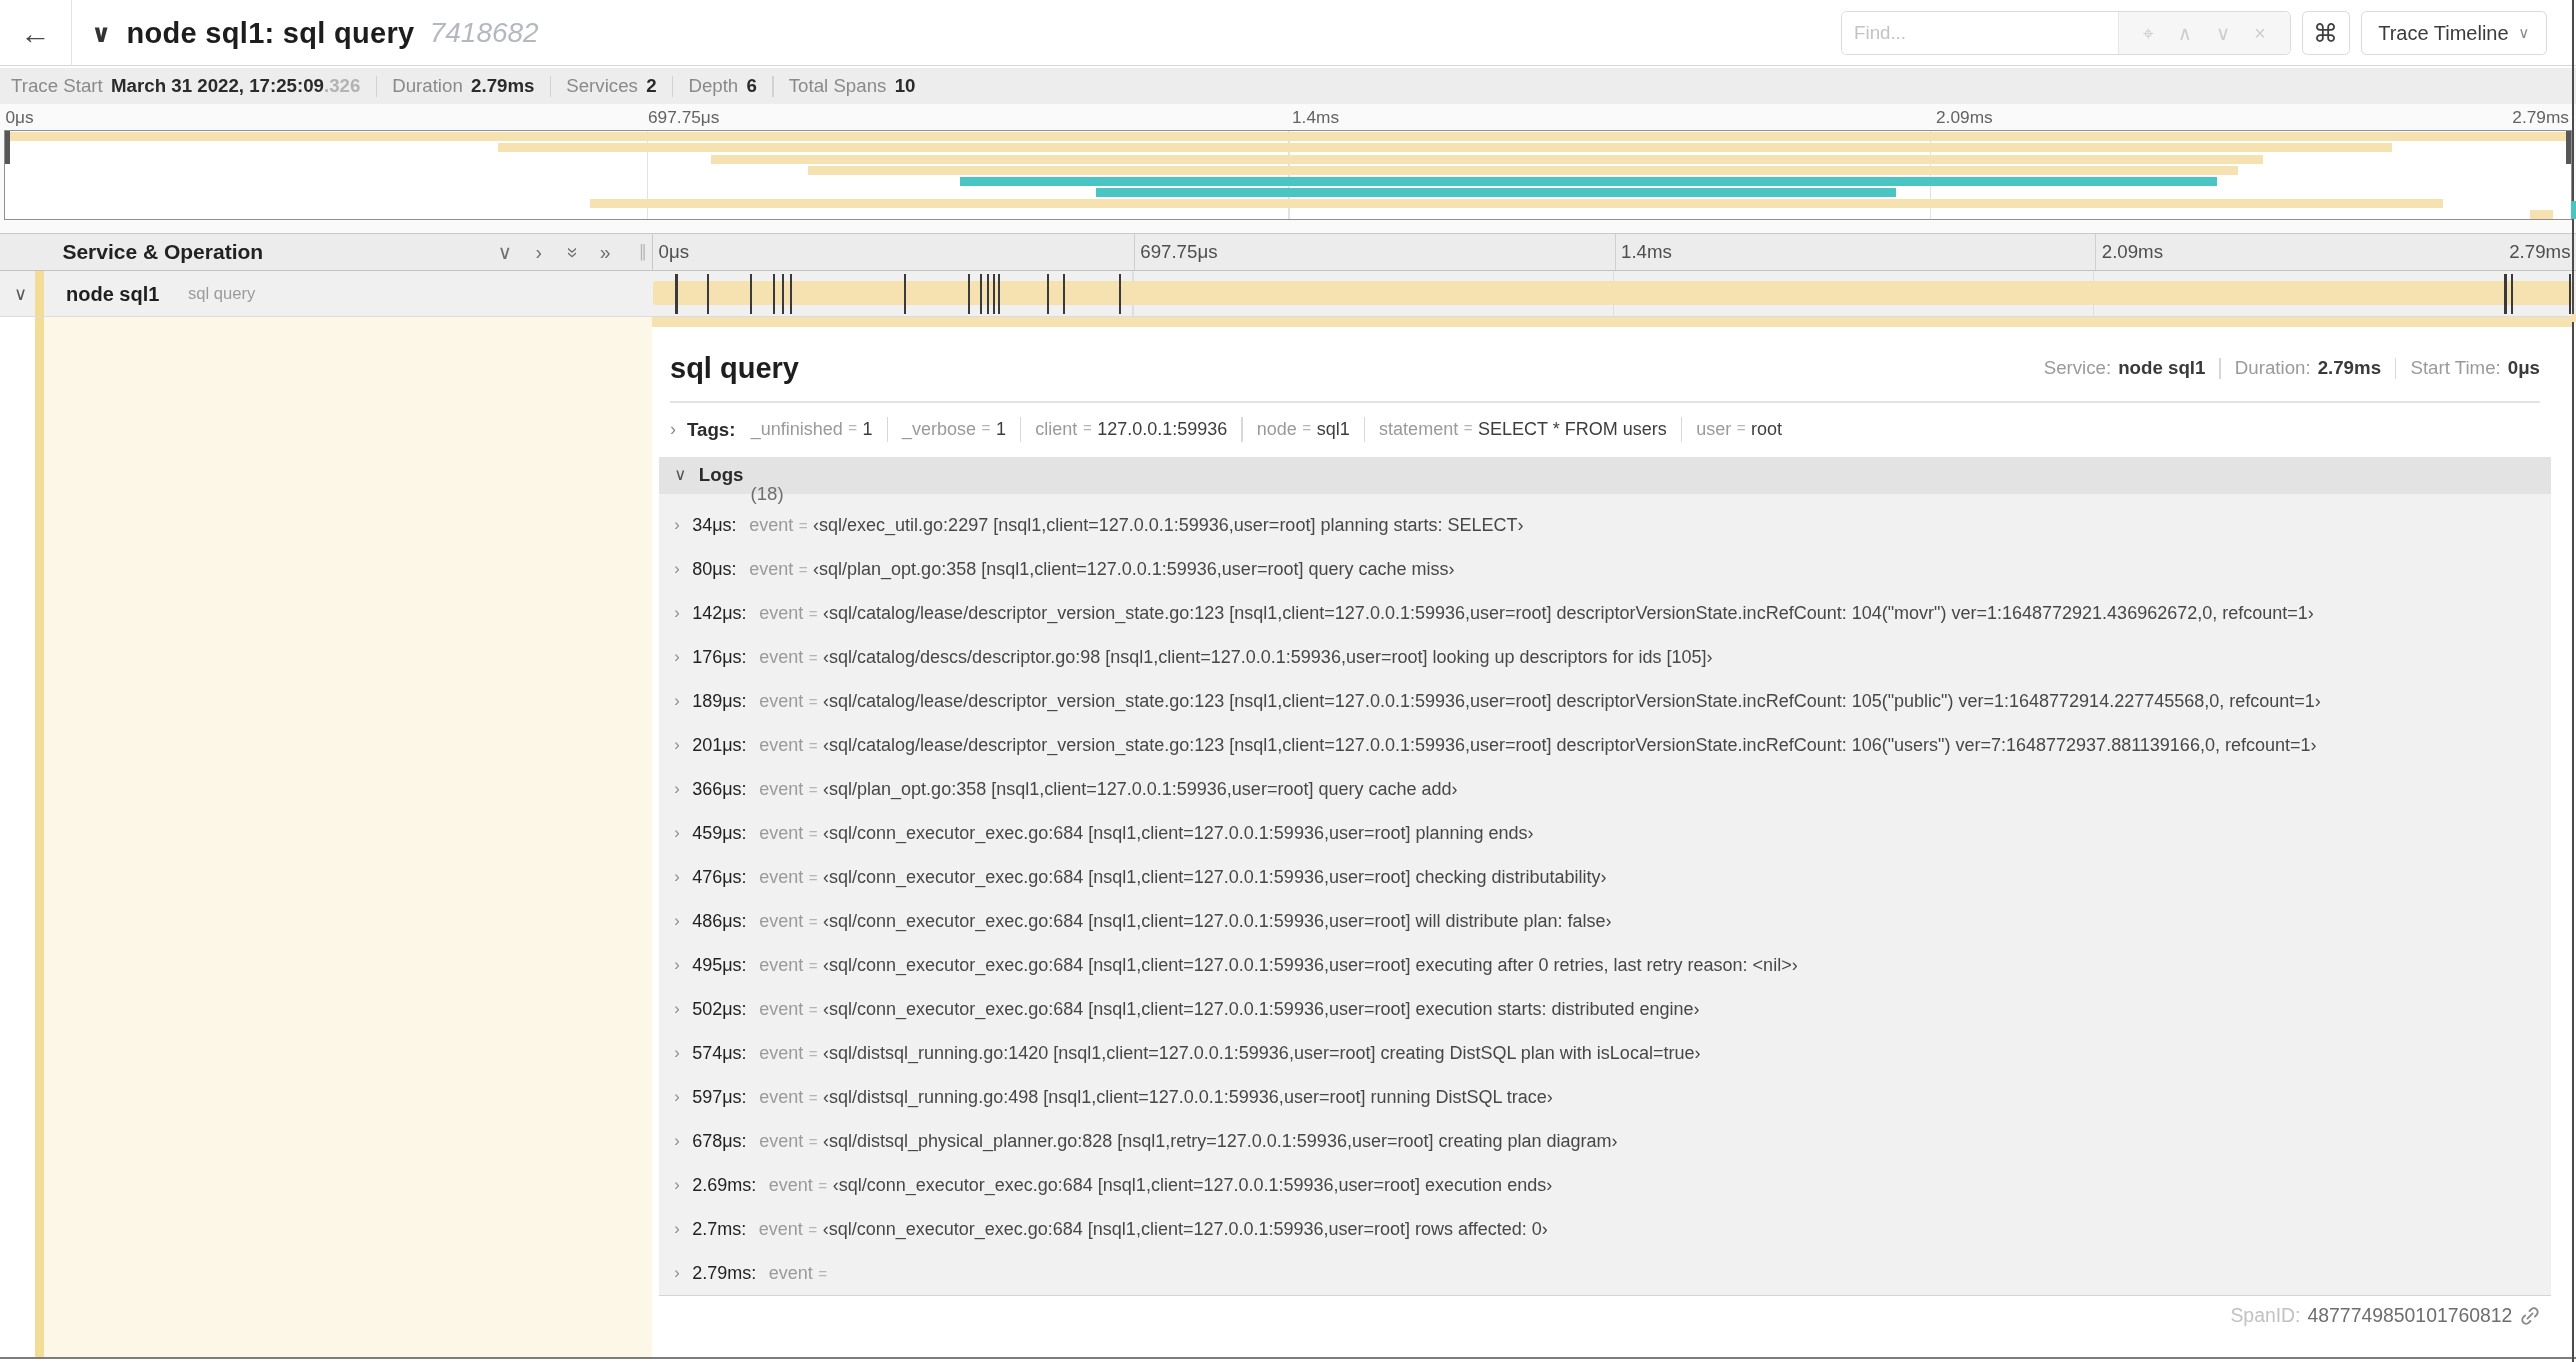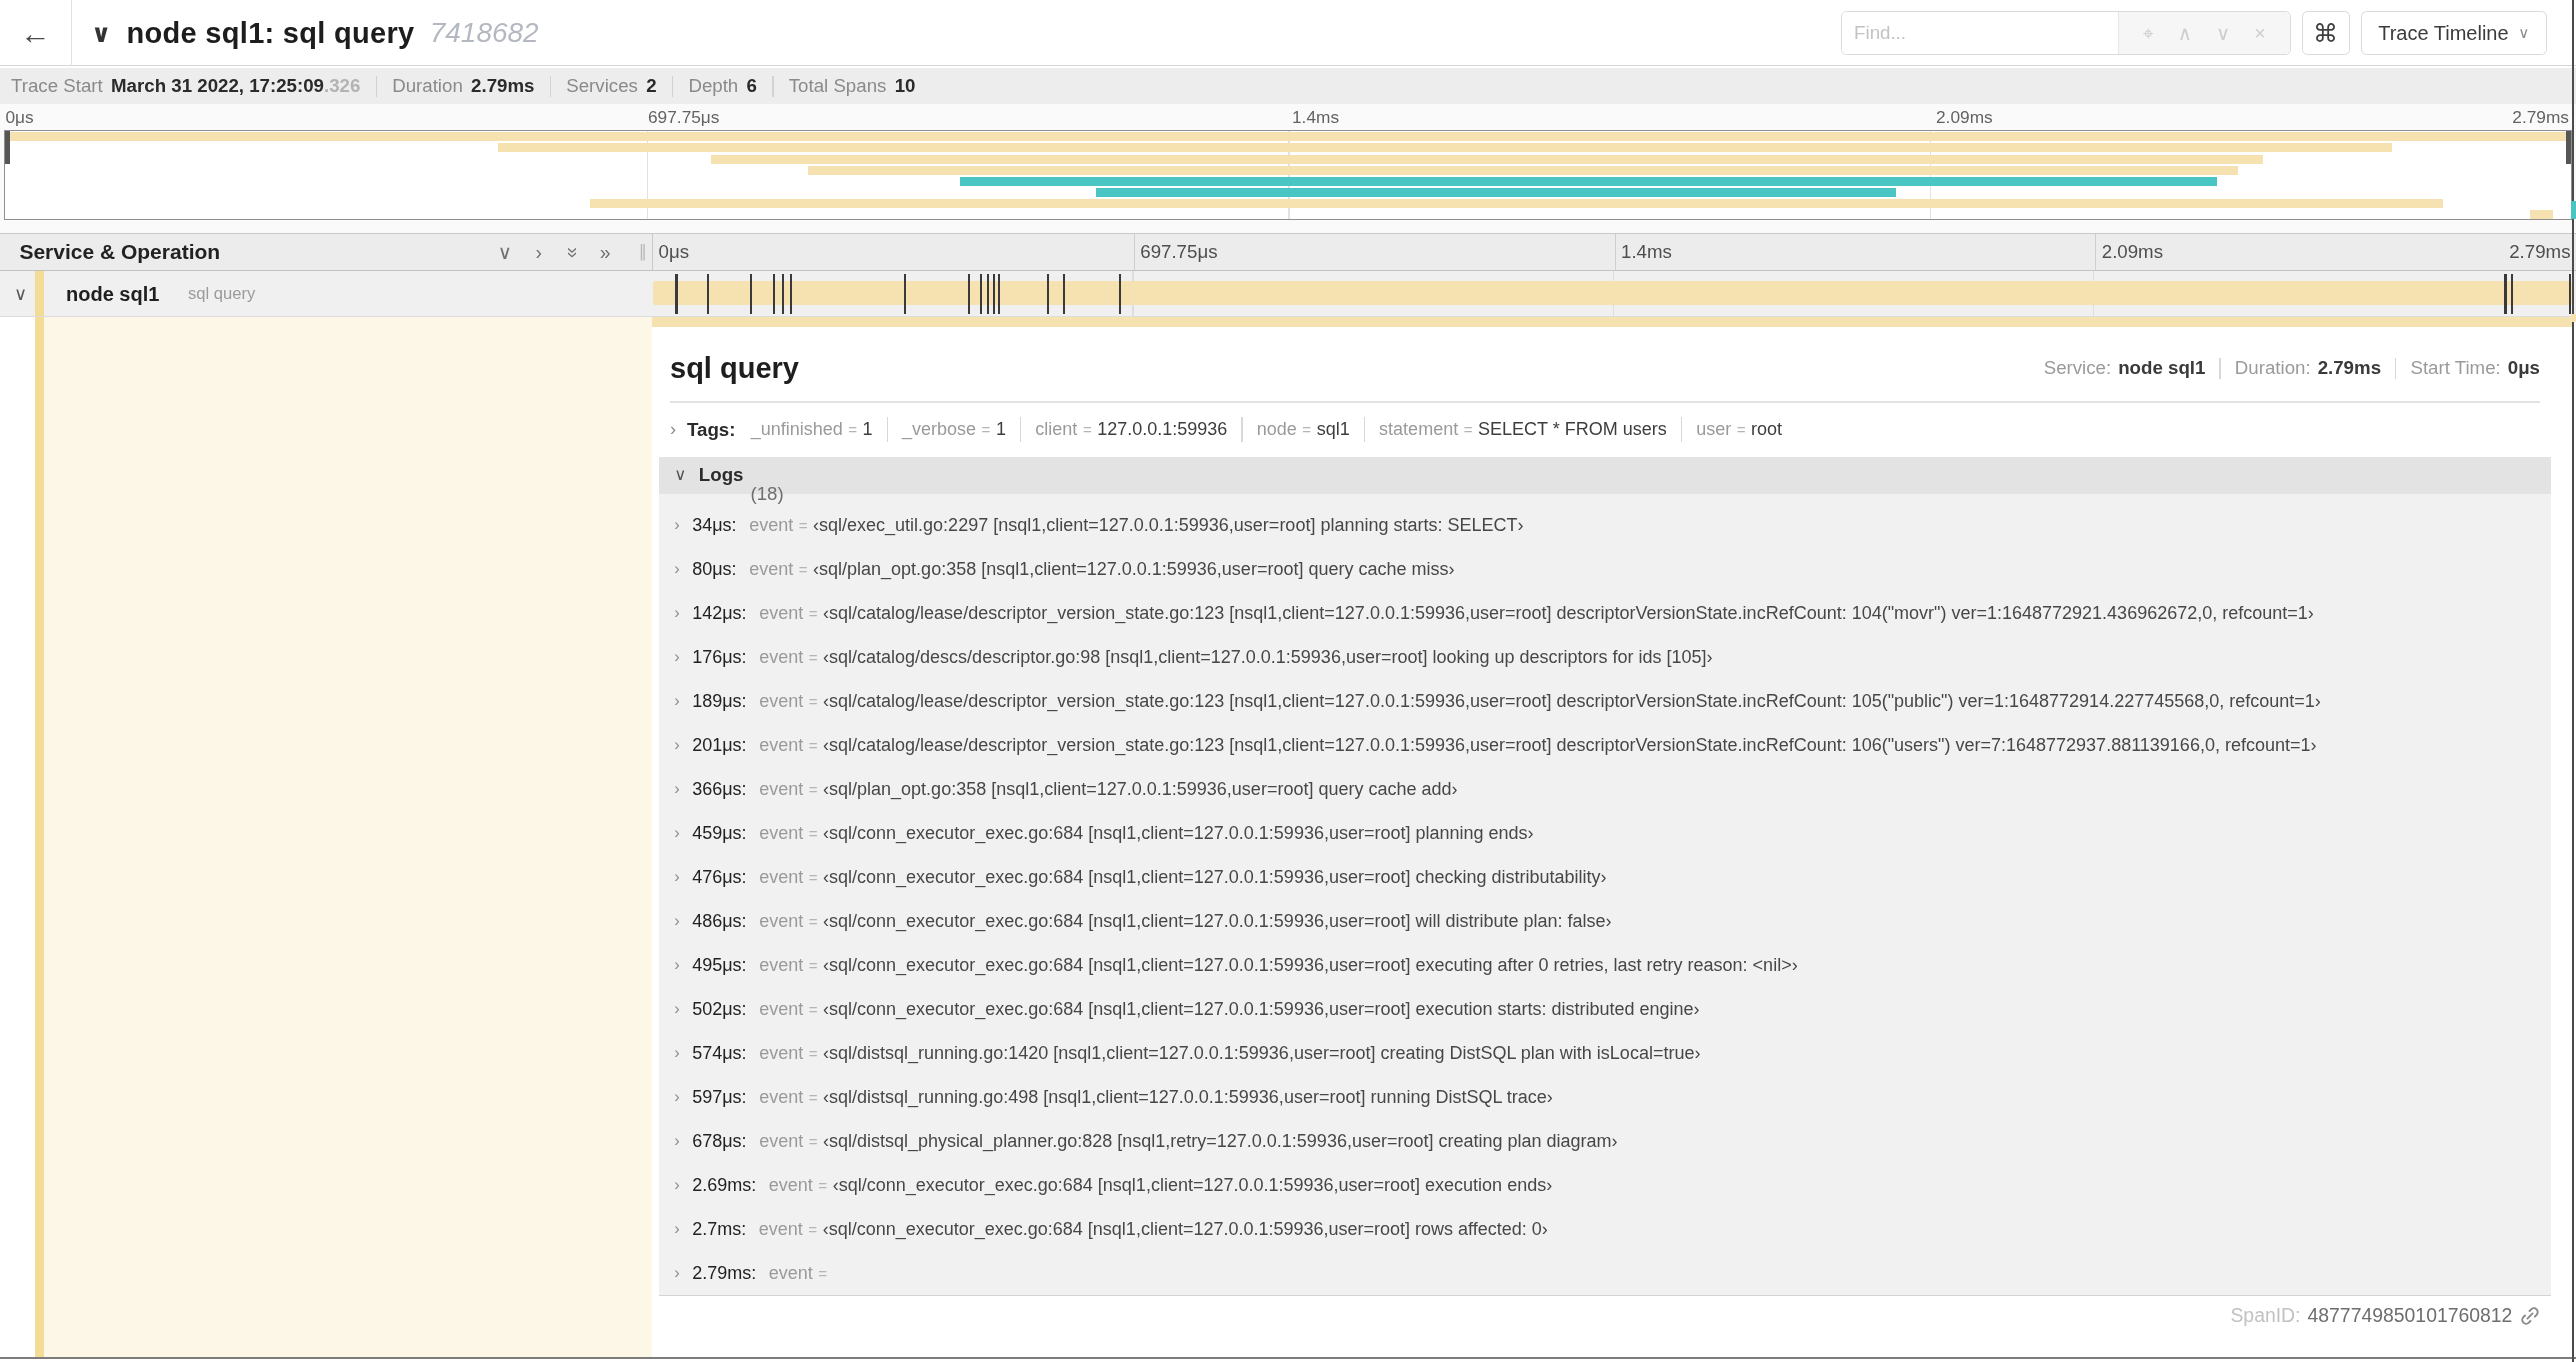--- a/index.html
+++ b/index.html
@@ -47,21 +47,21 @@
   .mm-canvas { position:absolute; left:4.2px; top:26px; width:2568px; height:90px; background:#fff;
     border:1.4px solid #8f8f8f; cursor:crosshair; }
   .mm-grid { position:absolute; top:0; bottom:0; width:1.4px; background:#e2e2e2; }
   .mm-row { position:absolute; left:0; width:100%; height:10.4px; }
   .mm-bar { position:absolute; top:0.7px; height:9px; }
   .mm-handle { position:absolute; top:0; width:4.8px; height:33px; background:#565656; z-index:3; }
 
   
   .tlheader { position:absolute; left:0; top:233px; width:2576px; height:38px; background:#ececec;
     border-top:1.4px solid #c9c9c9; border-bottom:1.4px solid #c2c2c2; }
-  .so-col { position:absolute; left:0; top:0; width:652px; height:100%; display:flex; align-items:center; }
+  .so-col { position:absolute; left:0; top:0; width:652px; height:100%; display:flex; align-items:center;padding-left:43px; }
   .so-title { font-size:21px; font-weight:bold; color:#222; padding-left:19.4px; flex:1; }
   .so-icons { display:flex; gap:23.5px; color:#6f6f6f; font-size:19.4px; margin-right:23.5px; }
   .so-icons span { cursor:pointer; }
   .rot-down { display:inline-block; transform:rotate(-90deg); }
   .col-resizer { width:18px; text-align:center; color:#b5b5b5; font-size:16.6px; cursor:col-resize; }
   .ruler { position:absolute; left:652px; top:0; right:0; height:100%; border-left:1.4px solid #c9c9c9; }
   .ruler-cell { position:absolute; top:0; height:100%; display:flex; align-items:center; }
   .ruler-cell .lbl { font-size:18.7px; color:#4e4e4e; padding-left:5.5px; }
   .ruler-cell.bordered { border-left:1.4px solid #cfcfcf; }
   .ruler-end { position:absolute; right:5.5px; top:0; height:100%; display:flex; align-items:center;
@@ -91,21 +91,21 @@
   .dtitle { font-size:29px; font-weight:bold; color:#1e1e1e; }
   .meta { display:flex; align-items:center; font-size:18.7px; }
   .meta .m-label { color:#9a9a9a; margin-right:7px; }
   .meta .m-value { color:#3a3a3a; font-weight:bold; }
   .meta .m-sep { width:1.4px; height:21px; background:#d8d8d8; margin:0 14px; }
   .divider { height:1.4px; background:#e3e3e3; margin:16.6px 18px 0 18px; }
 
   .tags-row { display:flex; align-items:center; margin:11px 18px 0 18px; height:32px; font-size:18px; cursor:pointer; }
   .tags-chev { color:#8c8c8c; font-size:18px; margin-right:11px; }
   .tags-title { font-weight:bold; color:#2b2b2b; font-size:18.7px; margin-right:15.2px; }
-  .tag-item { display:flex; align-items:center; }
+  .tag-item { display:flex; align-items:flex-start; }
   .tag-key { color:#9a9a9a; }
   .tag-eq { color:#b5b5b5; margin:0 5.5px; font-size:15.2px; }
   .tag-value { color:#3d3d3d; }
   .tag-sep { width:1.4px; height:25px; background:#d8d8d8; margin:0 14px; }
 
   .logs-wrap { margin:11px 7px 0 7px; border-bottom:1.4px solid #d4d4d4; }
   .logs-header { height:37px; background:#e3e3e3; display:flex; align-items:center; padding-left:15.2px;
     font-size:18.7px; cursor:pointer; }
   .logs-chev { color:#555; margin-right:12.5px; font-size:16.6px; }
   .logs-title { font-weight:bold; color:#2b2b2b; margin-right:7px; }

